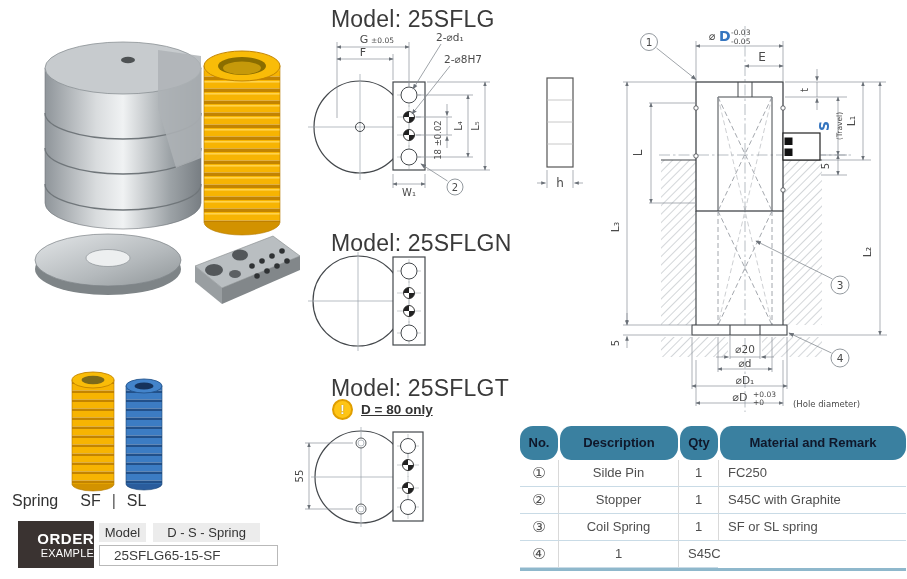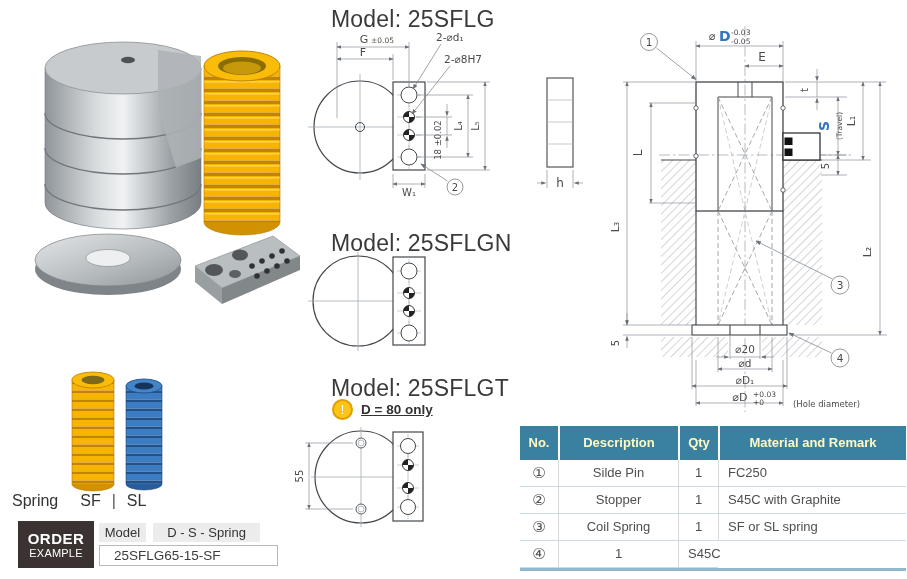--- a/index.html
+++ b/index.html
@@ -12,31 +12,31 @@
   
   .warn-row{display:flex;align-items:center;gap:8px;}
   .warn-ico{width:17px;height:17px;border-radius:50%;background:#ffc515;border:2px solid #e09e00;
             color:#fff;font-weight:bold;font-size:13px;line-height:17px;text-align:center;
             text-shadow:0 0 1px #7a5800;}
   .warn-tx{font-size:13.5px;font-weight:bold;color:#333;text-decoration:underline;}
   
   #legend{display:flex;align-items:center;font-size:16px;font-weight:500;color:#333;}
   #legend .sf{margin-left:22px;} #legend .bar{margin-left:11px;color:#555;} #legend .sl{margin-left:11px;}
   
-  #order-box{width:76px;height:47px;background:#3a3331;color:#fff;text-align:center;
+  #order-box{width:76px;height:47px;background:#3a3331;color:#fff;text-align:right;
              display:flex;flex-direction:column;justify-content:center;line-height:1.15;}
   #order-box .l1{font-size:15px;font-weight:bold;letter-spacing:.5px;}
   #order-box .l2{font-size:11px;letter-spacing:.2px;}
   .chip{background:#ececec;color:#333;font-size:13px;height:19px;line-height:19px;text-align:center;}
   #order-val{width:163px;height:19px;background:#fff;border:1px solid #b9b9b9;font-size:13.5px;
              color:#3b3b3b;line-height:19px;padding-left:14px;}
   
   #parts-table{width:386px;font-size:13px;color:#4f4f4f;}
   .tr{display:grid;grid-template-columns:38px 120px 40px 1fr;}
-  .th{background:#3a80a0;color:#fef9c3;font-weight:bold;height:34px;line-height:34px;text-align:center;}
+  .th{background:#3a80a0;color:#0f172a;font-weight:bold;height:34px;line-height:34px;text-align:center;border-radius:13px;}
   .th + .th{border-left:2px solid #fff;}
   .td{height:26px;line-height:26px;text-align:center;border-bottom:1px solid #c9dbe6;}
   .td.mat{text-align:left;padding-left:9px;}
   .td + .td{border-left:1px solid #d9d9d9;}
   .td.no{font-family:"DejaVu Sans",sans-serif;font-size:15px;}
   #parts-table .bottom{border-bottom:3px solid #8fb8cc;}
 </style>
 </head>
 <body>
 

